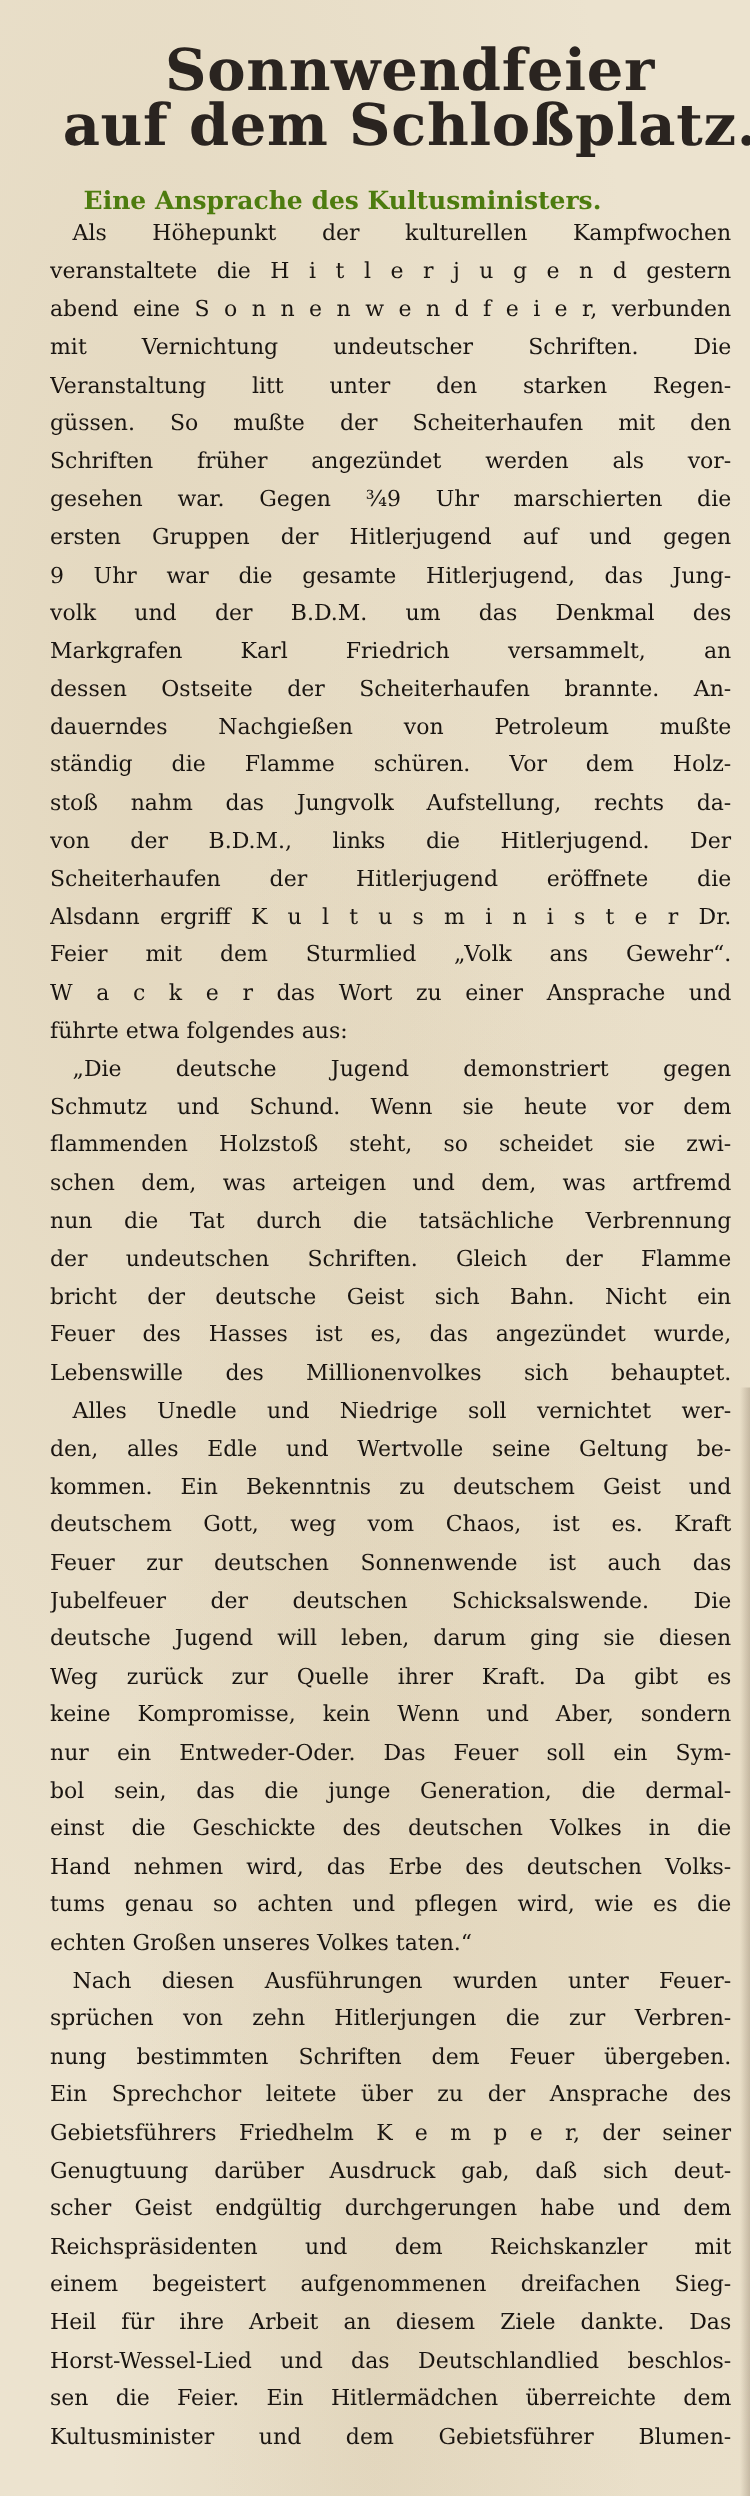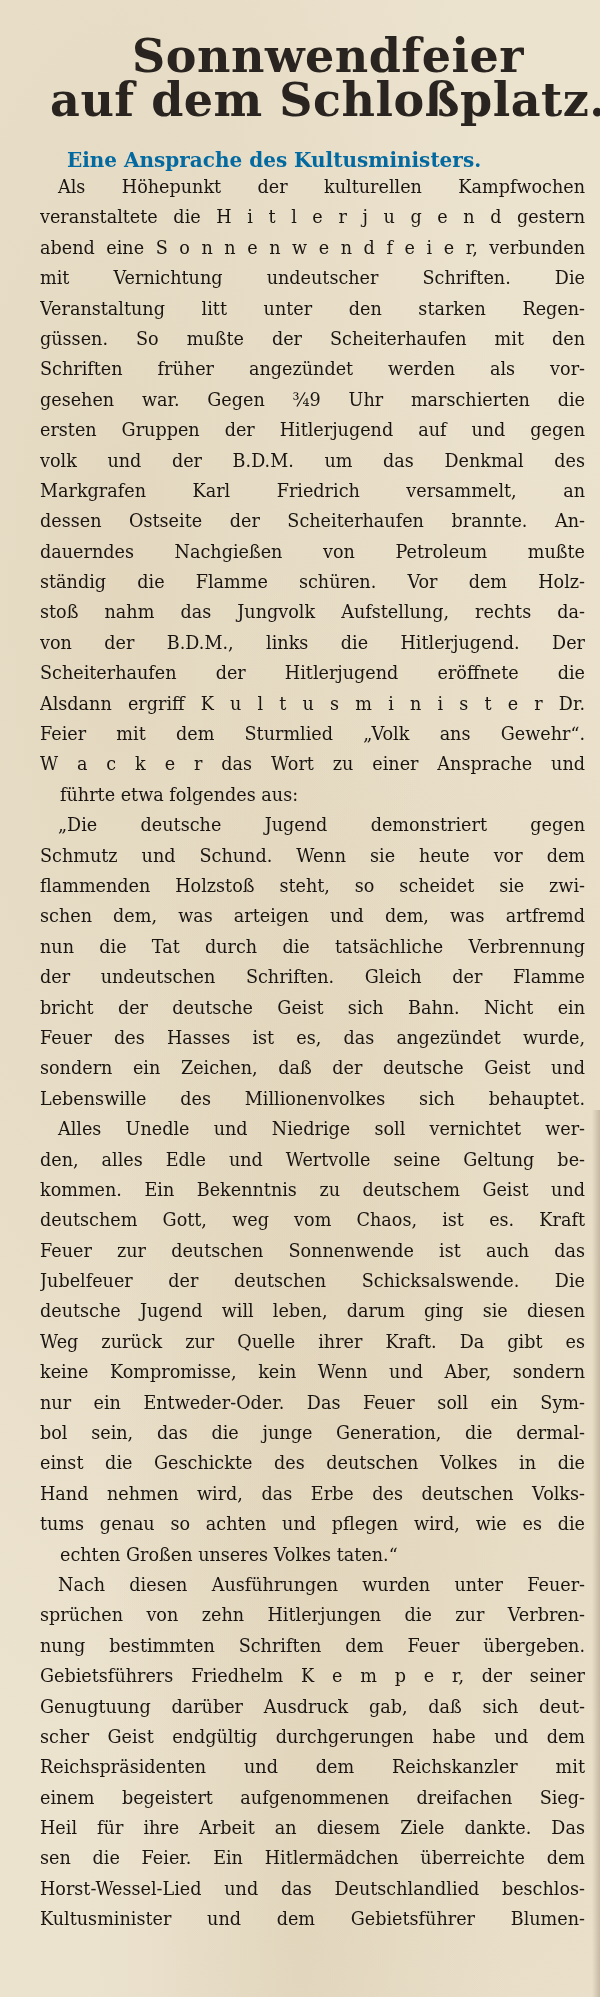--- a/index.html
+++ b/index.html
@@ -51,21 +51,21 @@
     .subhead {
       position: absolute;
       left: 0;
       width: 548px;
       top: 146px;
       text-align: center;
       font-family: "DejaVu Serif", serif;
       font-weight: bold;
       font-size: 20px;
       line-height: 28px;
-      color: #0369a1;
+      color: #4d7c0f;
       white-space: nowrap;
     }
     .body-text {
       position: absolute;
       left: 40px;
       top: 172px;
       width: 545px;
       font-family: "DejaVu Serif", serif;
       font-size: 17.6px;
       color: #1a1511;
@@ -73,21 +73,20 @@
     .line {
       height: 30.4px;
       line-height: 30.4px;
       white-space: nowrap;
       text-align: justify;
       text-align-last: justify;
       overflow: hidden;
     }
     .line.last {
       text-align-last: left;
-      margin-left: 20px;
     }
     .line.indent {
       padding-left: 18px;
     }
     .edge-shadow {
       position: absolute;
       right: 0;
       top: 1110px;
       width: 8px;
       height: 887px;
@@ -105,65 +104,66 @@
   <div class="body-text" id="body-text">
       <div class="line indent">Als Höhepunkt der kulturellen Kampfwochen</div>
       <div class="line">veranstaltete  die  H i t l e r j u g e n d  gestern</div>
       <div class="line">abend eine S o n n e n w e n d f e i e r, verbunden</div>
       <div class="line">mit Vernichtung undeutscher Schriften. Die</div>
       <div class="line">Veranstaltung litt unter den starken Regen-</div>
       <div class="line">güssen. So mußte der Scheiterhaufen mit den</div>
       <div class="line">Schriften früher angezündet werden als vor-</div>
       <div class="line">gesehen war. Gegen ¾9 Uhr marschierten die</div>
       <div class="line">ersten Gruppen der Hitlerjugend auf und gegen</div>
+      <div class="line">9 Uhr war die gesamte Hitlerjugend, das Jung-</div>
       <div class="line">volk und der B.D.M. um das Denkmal des</div>
       <div class="line">Markgrafen Karl Friedrich versammelt, an</div>
       <div class="line">dessen Ostseite der Scheiterhaufen brannte. An-</div>
       <div class="line">dauerndes Nachgießen von Petroleum mußte</div>
       <div class="line">ständig die Flamme schüren. Vor dem Holz-</div>
       <div class="line">stoß nahm das Jungvolk Aufstellung, rechts da-</div>
       <div class="line">von der B.D.M., links die Hitlerjugend. Der</div>
       <div class="line">Scheiterhaufen der Hitlerjugend eröffnete die</div>
       <div class="line">Alsdann ergriff K u l t u s m i n i s t e r Dr.</div>
       <div class="line">Feier mit dem Sturmlied „Volk ans Gewehr“.</div>
       <div class="line">W a c k e r das Wort zu einer Ansprache und</div>
       <div class="line last">führte etwa folgendes aus:</div>
       <div class="line indent">„Die deutsche Jugend demonstriert gegen</div>
       <div class="line">Schmutz und Schund. Wenn sie heute vor dem</div>
       <div class="line">flammenden Holzstoß steht, so scheidet sie zwi-</div>
       <div class="line">schen dem, was arteigen und dem, was artfremd</div>
       <div class="line">nun die Tat durch die tatsächliche Verbrennung</div>
       <div class="line">der undeutschen Schriften. Gleich der Flamme</div>
       <div class="line">bricht der deutsche Geist sich Bahn. Nicht ein</div>
       <div class="line">Feuer des Hasses ist es, das angezündet wurde,</div>
-      <div class="line">sondern ein Zeichen, daß der deutsche Geist und</div>
       <div class="line">Lebenswille des Millionenvolkes sich behauptet.</div>
       <div class="line indent">Alles Unedle und Niedrige soll vernichtet wer-</div>
       <div class="line">den, alles Edle und Wertvolle seine Geltung be-</div>
       <div class="line">kommen. Ein Bekenntnis zu deutschem Geist und</div>
       <div class="line">deutschem Gott, weg vom Chaos, ist es. Kraft</div>
       <div class="line">Feuer zur deutschen Sonnenwende ist auch das</div>
       <div class="line">Jubelfeuer der deutschen Schicksalswende. Die</div>
       <div class="line">deutsche Jugend will leben, darum ging sie diesen</div>
       <div class="line">Weg zurück zur Quelle ihrer Kraft. Da gibt es</div>
       <div class="line">keine Kompromisse, kein Wenn und Aber, sondern</div>
       <div class="line">nur ein Entweder-Oder. Das Feuer soll ein Sym-</div>
       <div class="line">bol sein, das die junge Generation, die dermal-</div>
       <div class="line">einst die Geschickte des deutschen Volkes in die</div>
       <div class="line">Hand nehmen wird, das Erbe des deutschen Volks-</div>
       <div class="line">tums genau so achten und pflegen wird, wie es die</div>
       <div class="line last">echten Großen unseres Volkes taten.“</div>
       <div class="line indent">Nach diesen Ausführungen wurden unter Feuer-</div>
       <div class="line">sprüchen von zehn Hitlerjungen die zur Verbren-</div>
       <div class="line">nung bestimmten Schriften dem Feuer übergeben.</div>
+      <div class="line">Ein Sprechchor leitete über zu der Ansprache des</div>
       <div class="line">Gebietsführers Friedhelm K e m p e r, der seiner</div>
       <div class="line">Genugtuung darüber Ausdruck gab, daß sich deut-</div>
       <div class="line">scher Geist endgültig durchgerungen habe und dem</div>
       <div class="line">Reichspräsidenten und dem Reichskanzler mit</div>
       <div class="line">einem begeistert aufgenommenen dreifachen Sieg-</div>
       <div class="line">Heil für ihre Arbeit an diesem Ziele dankte. Das</div>
+      <div class="line">Horst-Wessel-Lied und das Deutschlandlied beschlos-</div>
       <div class="line">sen die Feier. Ein Hitlermädchen überreichte dem</div>
-      <div class="line">Horst-Wessel-Lied und das Deutschlandlied beschlos-</div>
       <div class="line">Kultusminister und dem Gebietsführer Blumen-</div>
     </div>
 
   <div class="edge-shadow"></div>
 </div>
 
 </body></html>

